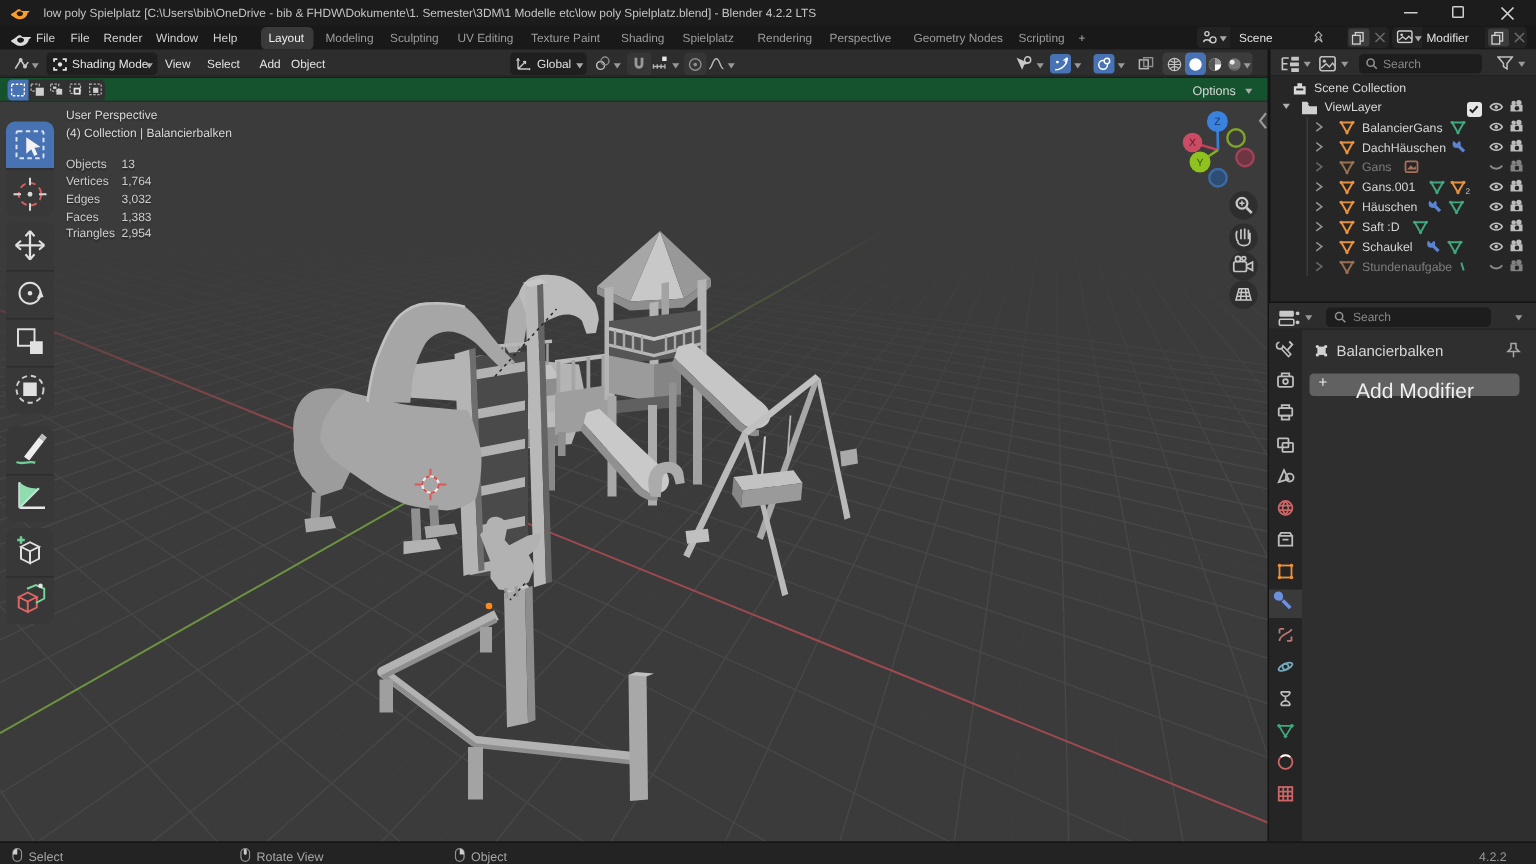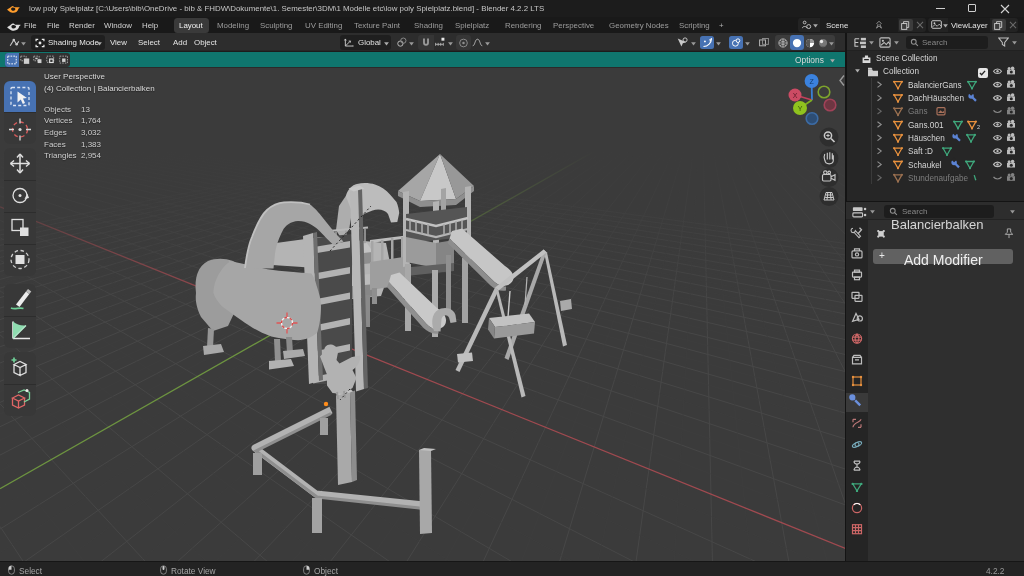--- a/index.html
+++ b/index.html
@@ -71,21 +71,21 @@
   <div class="abs" style="left:928px;top:1px;width:90px;height:13.5px;background:#232323;border-radius:3px"></div>
   <div class="abs" style="left:948px;top:1px;width:42px;height:13.5px;background:#1c1c1c"></div>
   <svg class="abs" style="left:931px;top:3.2px" width="11" height="9" viewBox="0 0 16 13">
         <rect x="1" y="1" width="14" height="11" rx="1.5" fill="none" stroke="#cfcfcf" stroke-width="1.4"></rect>
         <circle cx="5" cy="4.6" r="1.3" fill="#cfcfcf"></circle>
         <path d="M2,10 L6,6.5 L9,9 L12,6 L15,9" stroke="#cfcfcf" stroke-width="1.2" fill="none"></path>
       </svg>
   <svg class="abs" style="left:942.0px;top:5.6px" width="7" height="6" viewBox="0 0 7 6">
         <path d="M1.1,1.2 L5.9,1.2 L3.5,4.6 Z" fill="#aaa"></path>
       </svg>
-  <div class="abs txt" style="left:951px;top:3.6px;font-size:7.9px;color:#e2e2e2">ViewLayer</div>
+  <div class="abs txt" style="left:951px;top:3.6px;font-size:7.9px;color:#e2e2e2">Modifier</div>
   <div class="abs" style="left:992px;top:2px;width:14px;height:11.5px;background:#3c3c3c;border-radius:2px"></div>
   <svg class="abs" style="left:994px;top:3.5px" width="9" height="9" viewBox="0 0 14 14">
         <rect x="1" y="4" width="8" height="9" fill="none" stroke="#cfcfcf" stroke-width="1.4"></rect>
         <path d="M4,4 V1 H12 V10 H9" fill="none" stroke="#cfcfcf" stroke-width="1.4"></path>
       </svg>
   <svg class="abs" style="left:1009px;top:4px" width="8" height="8" viewBox="0 0 10 10">
         <path d="M1.2,1.2 L8.8,8.8 M8.8,1.2 L1.2,8.8" stroke="#6a6a6a" stroke-width="1.3"></path>
       </svg>
 </div>
 
@@ -197,21 +197,21 @@
   <svg class="abs" style="left:817px;top:3.5px" width="12" height="12" viewBox="0 0 16 16">
         <circle cx="8" cy="8" r="5.5" fill="#777"></circle>
         <circle cx="6" cy="6" r="2.2" fill="#e9e9e9"></circle>
         <path d="M3.5,10.5 A5.5,5.5 0 0 0 12.5,10.5 A7,7 0 0 1 3.5,10.5" fill="#4a4a4a"></path>
       </svg>
   <svg class="abs" style="left:828.0px;top:8.2px" width="7" height="6" viewBox="0 0 7 6">
         <path d="M1.1,1.2 L5.9,1.2 L3.5,4.6 Z" fill="#999"></path>
       </svg>
 </div>
 
-<div class="abs" style="left:0;top:52px;width:846px;height:16px;background:#0f766e;border-bottom:1px solid #2b2b2b">
+<div class="abs" style="left:0;top:52px;width:846px;height:16px;background:#14532d;border-bottom:1px solid #2b2b2b">
   <div class="abs" style="left:5px;top:1px;width:65px;height:14px;background:#313131;border-radius:3px"></div>
   <div class="abs" style="left:5px;top:1px;width:13.5px;height:14px;background:#4772b3;border-radius:3px 0 0 3px"></div>
   <svg class="abs" style="left:7px;top:3px" width="10" height="10" viewBox="0 0 13 12">
         <rect x="1" y="1" width="11" height="10" fill="none" stroke="#ffffff" stroke-width="1.2" stroke-dasharray="2.2,1.4"></rect>
       </svg>
   <svg class="abs" style="left:20px;top:3px" width="10" height="10" viewBox="0 0 13 12">
         <rect x="1" y="1" width="7" height="6" fill="none" stroke="#b5b5b5" stroke-width="1.1" stroke-dasharray="2,1.4"></rect>
         <rect x="5" y="4" width="7" height="7" fill="#cfcfcf"></rect>
       </svg>
   <svg class="abs" style="left:33px;top:3px" width="10" height="10" viewBox="0 0 13 12">
@@ -656,21 +656,21 @@
         <rect x="4" y="6" width="6" height="1.6" fill="#262626"></rect>
       </svg>
   <div class="abs txt" style="left:30px;top:21px;font-size:8.2px;color:#d8d8d8">Scene Collection</div>
   <svg class="abs" style="left:8.0px;top:35.2px" width="7" height="6" viewBox="0 0 7 6">
         <path d="M1.1,1.2 L5.9,1.2 L3.5,4.6 Z" fill="#b0b0b0"></path>
       </svg>
   <svg class="abs" style="left:21px;top:34px" width="12" height="10" viewBox="0 0 15 13">
         <path d="M1,3 H6 L7.5,5 H14 V12 H1 Z" fill="#cfcfcf"></path>
         <path d="M1,3 V1 H5.5 L7,3" fill="#cfcfcf"></path>
       </svg>
-  <div class="abs txt" style="left:37px;top:34.3px;font-size:8.2px;color:#d8d8d8">Collection</div>
+  <div class="abs txt" style="left:37px;top:34.3px;font-size:8.2px;color:#d8d8d8">ViewLayer</div>
   <div class="abs" style="left:132px;top:35px;width:9.5px;height:9.5px;background:#e6e6e6;border-radius:2px"></div>
   <svg class="abs" style="left:132.5px;top:36.5px" width="7" height="6" viewBox="0 0 8 7">
         <path d="M1,3.5 L3,5.5 L7,1" stroke="#262626" stroke-width="1.6" fill="none"></path>
       </svg>
 </div>
 <svg class="abs" style="left:846px;top:33px" width="178" height="169" viewBox="0 0 178 169">
 <g font-family="Liberation Sans" font-size="9.9px" fill="#d5d5d5">
 <path d="M31.5,48.800000000000004 L35.2,51.6 L31.5,54.4" stroke="#8f8f8f" stroke-width="1.1" fill="none"></path>
 <path d="M48.1,48.7 L55.9,48.7 L52,55.5 Z" stroke="#e8913e" fill="none" stroke-width="1.3"></path>
         <circle cx="48.1" cy="48.7" r="1.05" fill="#e8913e"></circle>
@@ -872,21 +872,21 @@
   <div class="abs" style="left:0;top:18px;width:22px;height:341px;background:#252525"></div>
   <div class="abs" style="left:0;top:191px;width:22px;height:19px;background:#3a3a3a"></div>
 
   <svg class="abs" style="left:30px;top:27px" width="10" height="9" viewBox="0 0 14 13">
         <rect x="3" y="3" width="8" height="8" fill="#d0d0d0"></rect>
         <circle cx="3" cy="3" r="1.6" fill="#d0d0d0"></circle>
         <circle cx="11" cy="3" r="1.6" fill="#d0d0d0"></circle>
         <circle cx="3" cy="11" r="1.6" fill="#d0d0d0"></circle>
         <circle cx="11" cy="11" r="1.6" fill="#d0d0d0"></circle>
       </svg>
-  <div class="abs txt" style="left:45px;top:15px;font-size:13px;color:#d6d6d6">Balancierbalken</div>
+  <div class="abs txt" style="left:45px;top:27px;font-size:10px;color:#d6d6d6">Balancierbalken</div>
   <svg class="abs" style="left:158px;top:26px" width="10" height="11" viewBox="0 0 12 13">
         <path d="M4,1 H8 L8,5 L10.5,7.5 L1.5,7.5 L4,5 Z M6,7.5 V12" stroke="#a8a8a8" stroke-width="1.2" fill="none"></path>
       </svg>
 
   <div class="abs" style="left:27px;top:47px;width:140px;height:15px;background:#616161;border-radius:3px"></div>
   <div class="abs txt" style="left:33px;top:47.5px;font-size:10px;color:#e9e9e9">+</div>
   <div class="abs txt" style="left:58px;top:49.6px;font-size:14px;color:#efefef">Add Modifier</div>
 </div>
 <svg class="abs" style="left:846px;top:220px" width="22" height="341" viewBox="0 0 22 341">
 <g fill="none" stroke="#bdbdbd" stroke-width="1.2">

